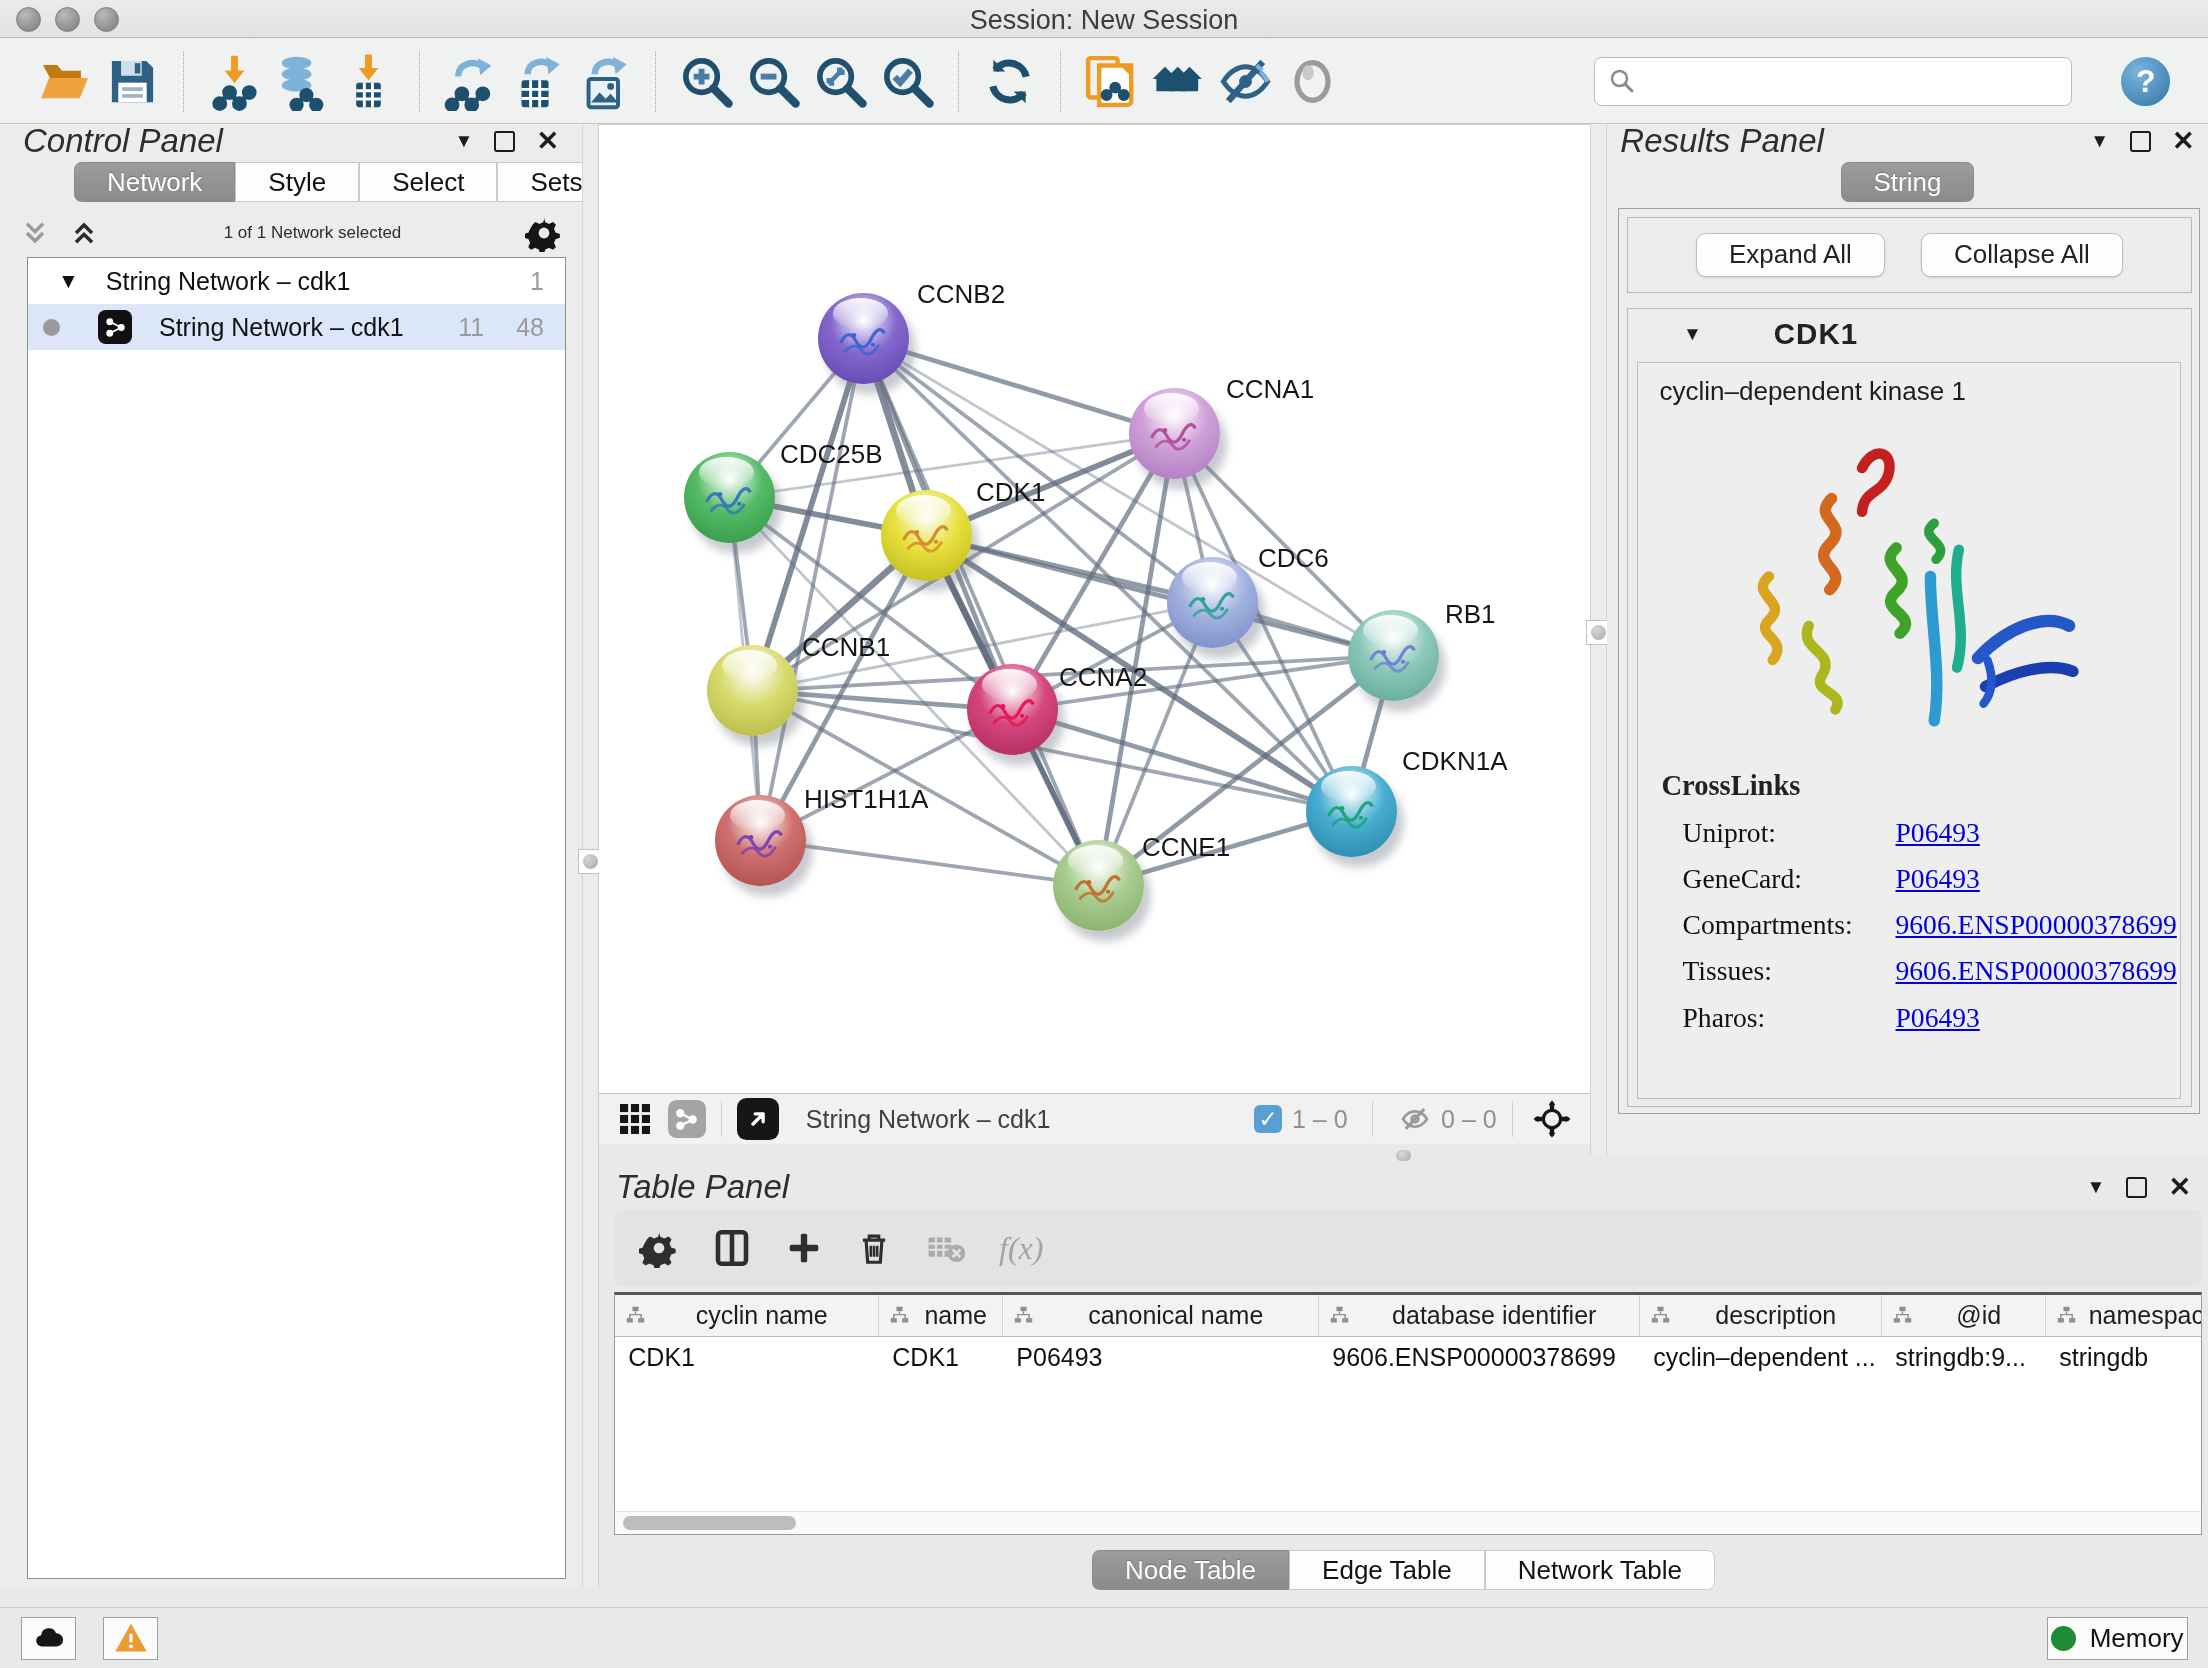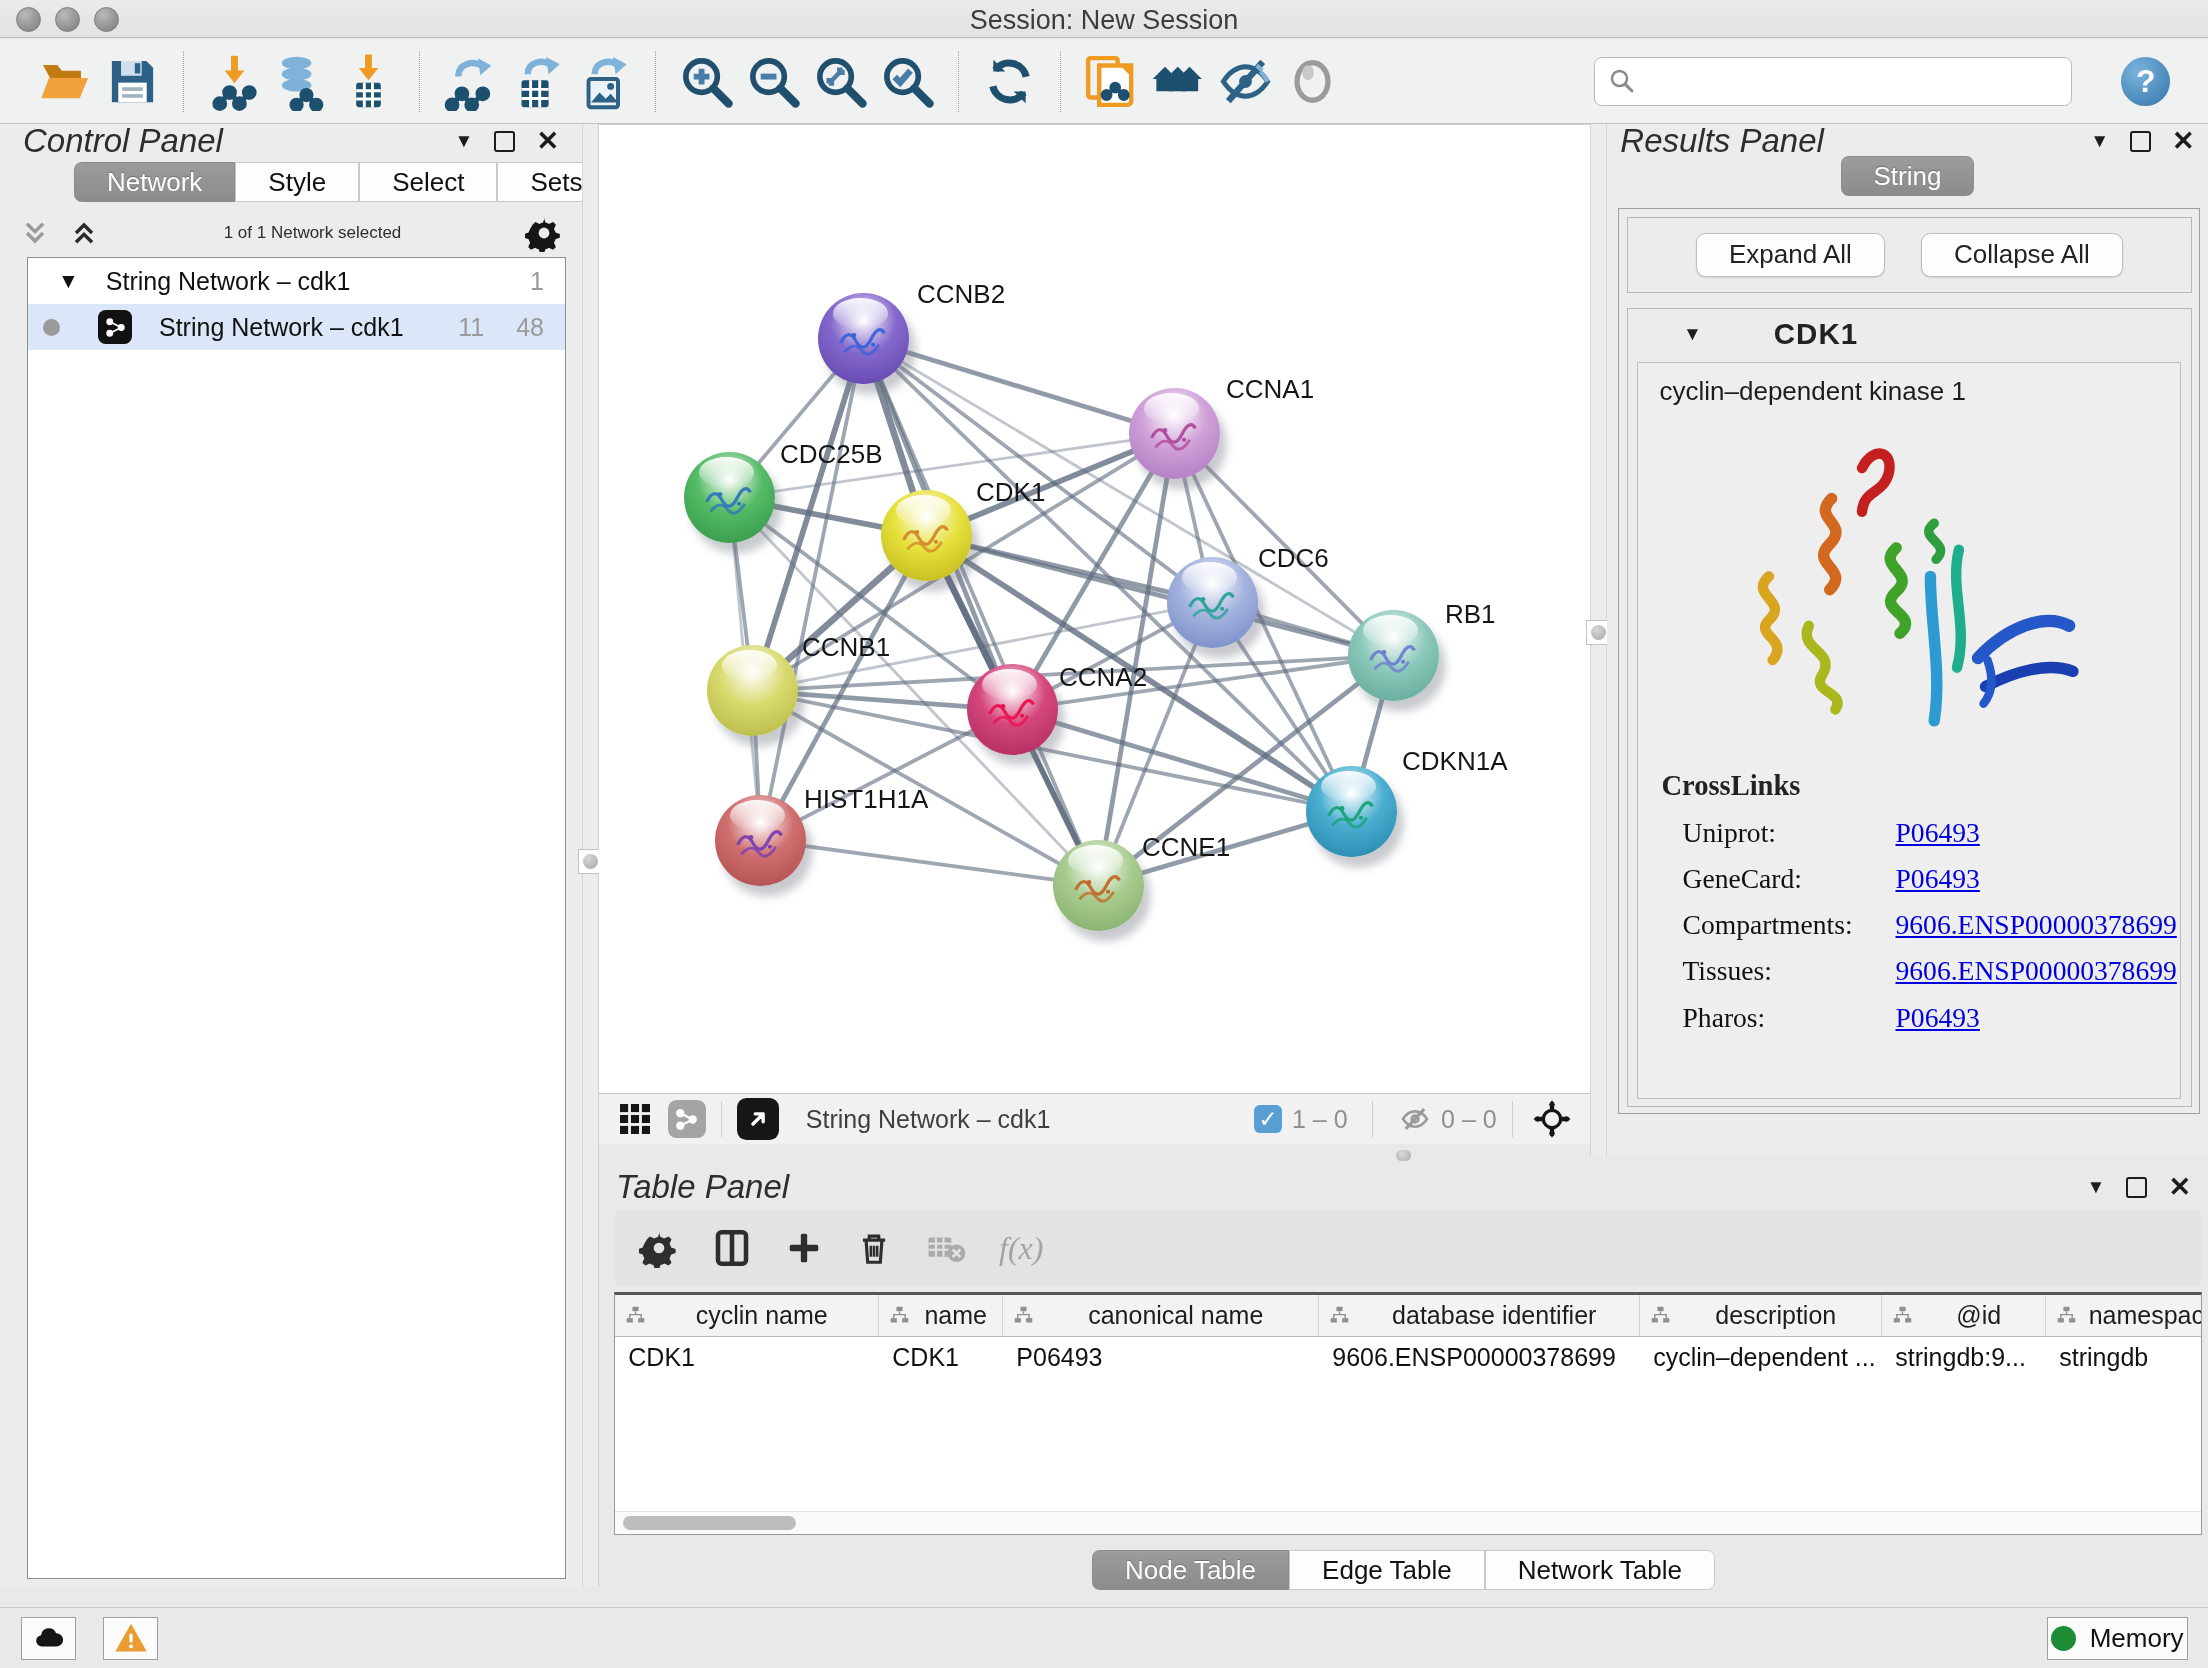--- a/index.html
+++ b/index.html
@@ -93,21 +93,21 @@
   .nb-check { width:28.5px; height:28.5px; border-radius:5.7px; background:#5a9fd4; color:#fff;
     font-size:23px; display:flex; align-items:center; justify-content:center; }
   .nb-dark { width:42px; height:42px; border-radius:9.5px; background:#161616;
     display:flex; align-items:center; justify-content:center; }
   .nb-gray { width:38px; height:38px; border-radius:8.6px; background:#a4a4a4;
     display:flex; align-items:center; justify-content:center; }
 
   
   .results-panel { position:absolute; left:1607px; top:124px; width:601px; height:1032px; background:#ececec; }
   .results-panel .phead { padding:0 13.3px; }
-  .rp-tab { position:absolute; left:0; right:0; top:32px; display:flex; justify-content:center; }
+  .rp-tab { position:absolute; left:0; right:0; top:38px; display:flex; justify-content:center; }
   .rp-outer { position:absolute; left:11.4px; right:7.6px; top:84px; bottom:42px;
     border:1.9px solid #9f9f9f; background:#ececec; }
   .rp-box1 { margin:7.6px; height:76px; border:1.9px solid #b7b7b7;
     display:flex; align-items:center; justify-content:center; gap:36px; }
   .rp-btn { height:44px; padding:0 32px; background:#fefefe; border:1px solid #bdbdbd;
     border-radius:9.5px; font-size:26px; display:flex; align-items:center; box-shadow:0 1px 1.9px rgba(0,0,0,0.12); }
   .rp-box2 { position:absolute; left:7.6px; right:7.6px; top:99px; bottom:5.7px; border:1.9px solid #b7b7b7; }
   .rp-generow { height:49px; display:flex; align-items:center; }
   .rp-generow .caret { margin-left:55px; }
   .gene-name { font-size:29.5px; font-weight:bold; margin-left:72px; letter-spacing:1px; }

